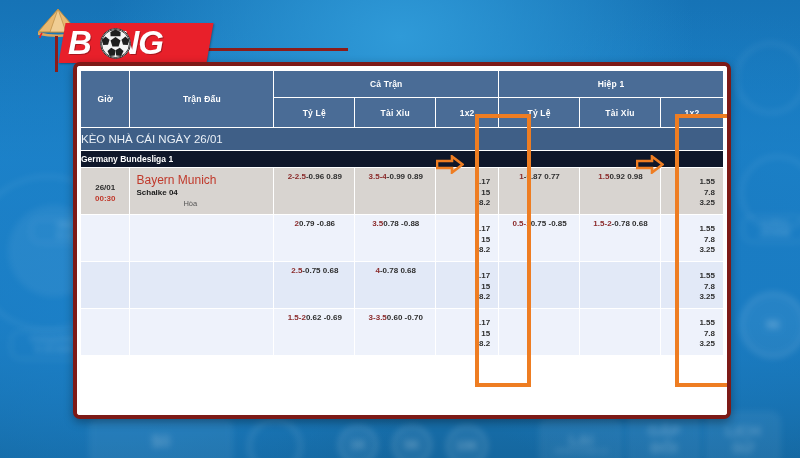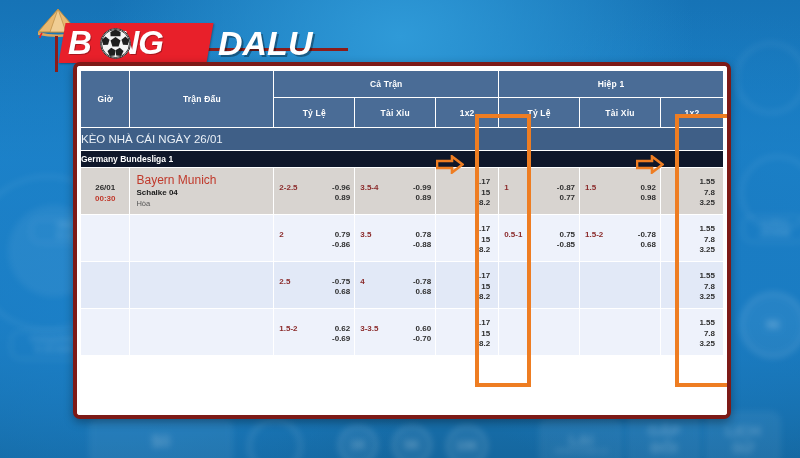--- a/index.html
+++ b/index.html
@@ -58,34 +58,34 @@
   .titlebar{background:#3f5f87;color:#eaf0f7;font-size:11.5px;
             height:22px;border:1px solid #ffffff;padding-left:7px;
             font-weight:normal;position:relative;}
   .leaguebar{background:#0f172a;color:#ffffff;font-size:8.5px;font-weight:bold;
              height:16px;border:1px solid #ffffff;padding-left:7px;}
 
   
   .dc{border:1px solid #ffffff;height:46px;font-size:8px;color:#2b2b2b;background:#e2e9f7;}
   .dc.r1{background:#d8d4d0;}
   .dc.alt{background:#eef2fb;}
-  .num{display:flex;flex-direction:column;justify-content:center;height:100%;box-sizing:border-box;padding:4px 4px 0 5px;}
+  .num{display:flex;flex-direction:row;justify-content:center;height:100%;box-sizing:border-box;padding:4px 4px 0 5px;}
   .num .line{display:flex;justify-content:space-between;line-height:1.25;}
   .num .hcap{color:#8b2b2b;font-weight:bold;}
   .num .val{font-weight:bold;color:#2f2f2f;text-align:center;}
   .num .blank{visibility:hidden;}
   .stack{display:flex;flex-direction:column;justify-content:center;height:100%;
          box-sizing:border-box;padding:4px 8px 0 0;text-align:right;
          font-weight:bold;color:#2f2f2f;line-height:1.3;}
 
   .matchcell{padding:4px 0 0 6px;height:100%;box-sizing:border-box;
              display:flex;flex-direction:column;justify-content:flex-start;}
   .m-home{color:#c0392b;font-size:12px;font-weight:normal;line-height:1.35;}
   .m-away{color:#1a1a1a;font-size:8px;font-weight:bold;line-height:1.35;}
-  .m-draw{color:#555;font-size:7.5px;line-height:1.35;}
+  .m-draw{color:#555;font-size:7.5px;line-height:1.35;margin-left:47px;}
   .timecell{text-align:center;font-size:8px;font-weight:bold;line-height:1.4;padding-top:4px;}
   .t-date{color:#2b2b2b;text-align:center;}
   .t-time{color:#c0392b;}
 
   
   .hi{position:absolute;border:4px solid #ee7d22;box-sizing:border-box;pointer-events:none;}
 
   
   .arrow{position:absolute;width:28px;height:19px;}
 
@@ -176,21 +176,20 @@
     <svg viewBox="0 0 29 29" style="position:absolute;left:0;top:0;width:29px;height:29px;">
       <circle cx="14.5" cy="14.5" r="14" fill="#f4f4f4" stroke="#333" stroke-width="1"></circle>
       <polygon points="14.5,8 19.5,11.6 17.6,17.5 11.4,17.5 9.5,11.6" fill="#1f1f1f"></polygon>
       <polygon points="14.5,0.6 19.6,3 19.5,7.2 14.5,7.2 9.6,7.2 9.4,3" fill="#1f1f1f"></polygon>
       <polygon points="0.8,11 4.6,7.6 8.5,10.8 7,15.8 2.2,16" fill="#1f1f1f"></polygon>
       <polygon points="28.2,11 24.4,7.6 20.5,10.8 22,15.8 26.8,16" fill="#1f1f1f"></polygon>
       <polygon points="6.5,22 10.2,18.8 14.5,21.2 13.8,26.6 8.8,27" fill="#1f1f1f"></polygon>
       <polygon points="22.5,22 18.8,18.8 14.5,21.2 15.2,26.6 20.2,27" fill="#1f1f1f"></polygon>
     </svg>
   </div>
-  <div id="dalu">DALU</div>
 </div>
 
 <div id="panel">
   <div id="panel-inner">
 
     <table class="odds">
       <colgroup>
         <col style="width:44px">
           <col style="width:128px">
         <col style="width:72px">

